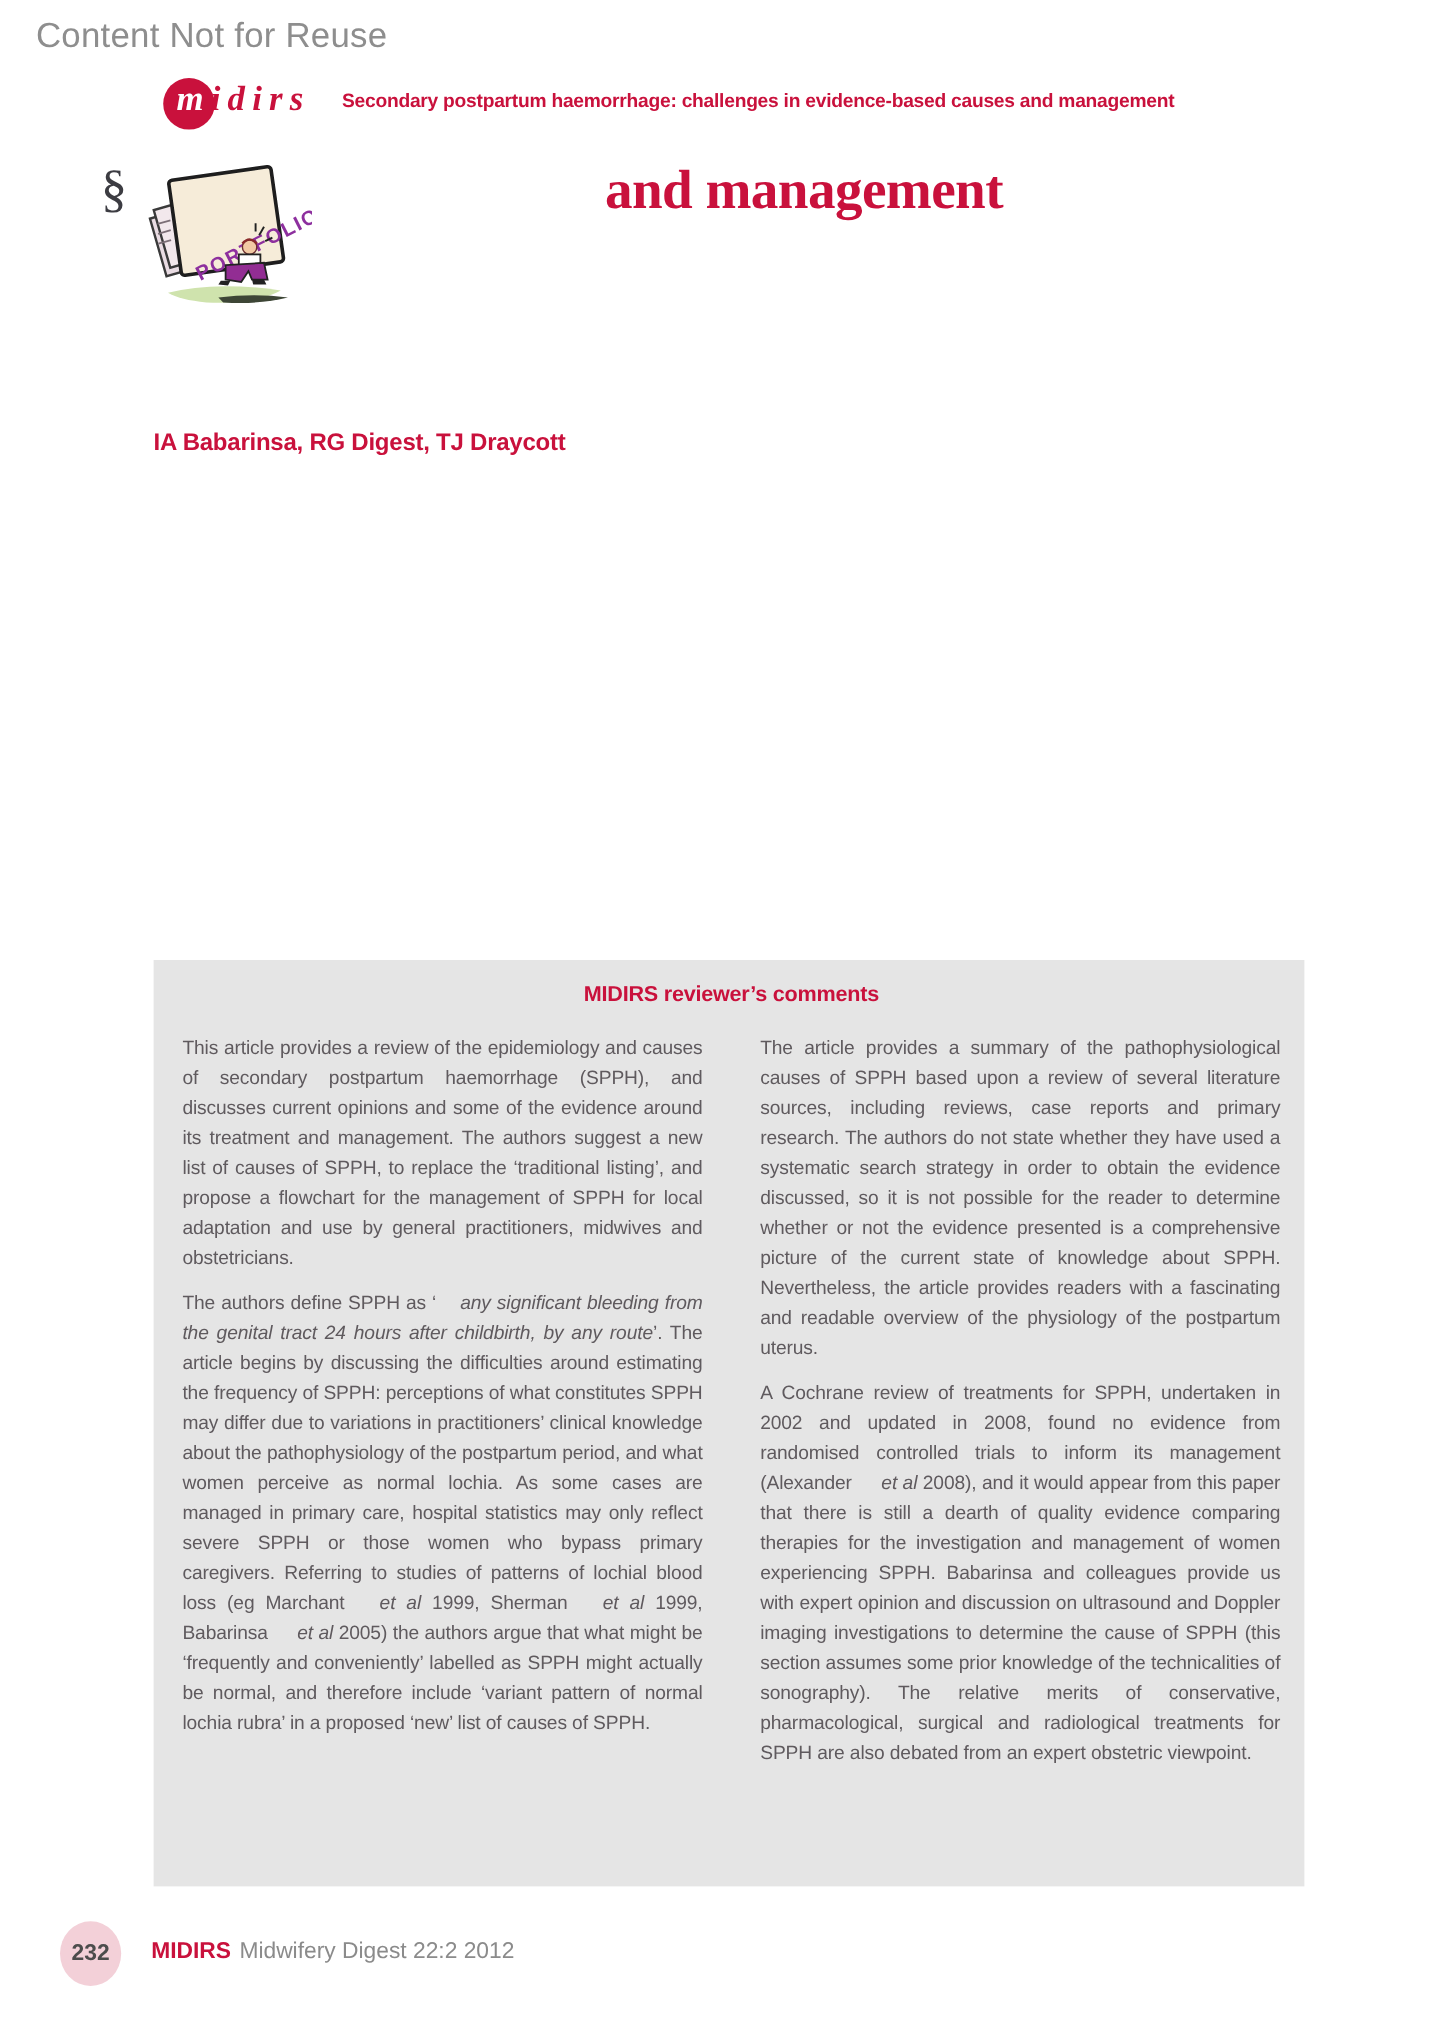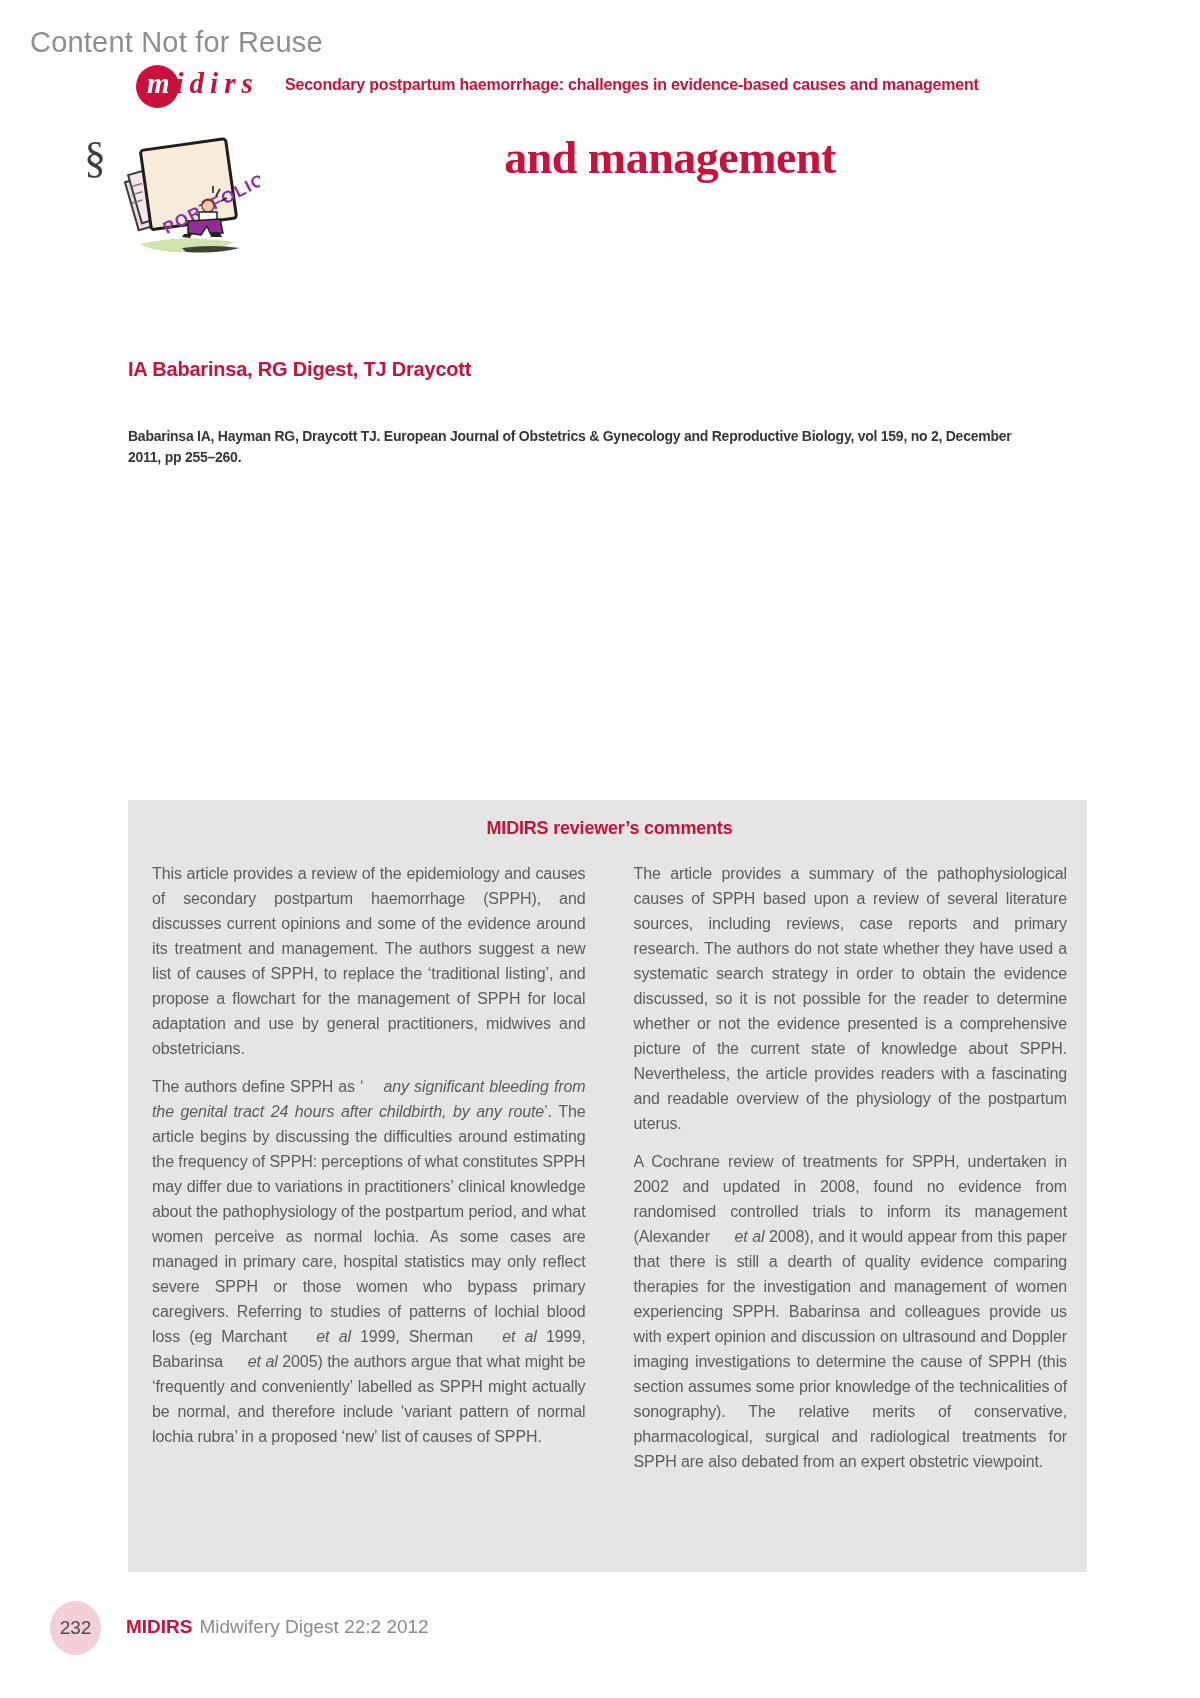--- a/index.html
+++ b/index.html
@@ -5,21 +5,21 @@
   html,body{margin:0;padding:0;background:#ffffff;}
   .page{
     position:relative;
     width:1200px;height:1698px;
     background:#ffffff;
     font-family:"Liberation Sans",sans-serif;
     overflow:hidden;
   }
   
   .watermark{
-    position:absolute;left:30px;top:26px;
+    position:absolute;left:30px;top:14px;
     font-size:29px;color:#8e8e8e;letter-spacing:0.2px;
   }
   
   .logo{position:absolute;left:136px;top:63px;width:130px;height:46px;}
   .logo-circle{
     position:absolute;left:0;top:2px;width:43px;height:43px;border-radius:50%;
     background:#c9113c;
   }
   .logo-word{
     position:absolute;left:11px;top:4px;
@@ -74,21 +74,21 @@
     font-size:16px;line-height:25px;color:#5f5a5e;
     text-align:justify;letter-spacing:-0.1px;
   }
   .reviewer-col p{margin:0 0 13px 0;}
   .reviewer-col i{font-style:italic;margin-left:20px;}
   
   .page-badge{
     position:absolute;left:50px;top:1601px;width:51px;height:54px;
     border-radius:50%;background:#f3d0d8;
     display:flex;align-items:center;justify-content:center;
-    font-size:19px;font-weight:400;color:#4c4c4c;
+    font-size:19px;font-weight:700;color:#4c4c4c;
   }
   .footer-line{
     position:absolute;left:126px;top:1616px;
     font-size:19px;color:#8b8b8b;white-space:nowrap;
   }
   .footer-line .brand{font-weight:700;color:#c9113c;margin-right:7px;}
 </style>
 </head>
 <body>
 
@@ -138,21 +138,20 @@
       <path d="M94 109 L104 109 L106 113 L95 113 Z" fill="#222222"></path>
     </g>
   </svg>
 
   <div class="article-title">
     <div>and management</div>
   </div>
 
   <div class="authors">IA Babarinsa, RG Digest, TJ Draycott</div>
 
-  <div class="citation">Babarinsa IA, Hayman RG, Draycott TJ. European Journal of Obstetrics &amp; Gynecology and Reproductive Biology, vol 159, no 2, December 2011, pp 255–260.</div>
 
   <div class="reviewer-box">
     <div class="reviewer-heading">MIDIRS reviewer’s comments</div>
     <div class="reviewer-columns">
       <div class="reviewer-col">
         <p><span>This article provides a review of the epidemiology and causes of secondary postpartum haemorrhage (SPPH), and discusses current opinions and some of the evidence around its treatment and management. The authors suggest a new list of causes of SPPH, to replace the ‘traditional listing’, and propose a flowchart for the management of SPPH for local adaptation and use by general practitioners, midwives and obstetricians.</span></p>
         <p><span>The authors define SPPH as ‘</span><i>any significant bleeding from the genital tract 24 hours after childbirth, by any route</i><span>’. The article begins by discussing the difficulties around estimating the frequency of SPPH: perceptions of what constitutes SPPH may differ due to variations in practitioners’ clinical knowledge about the pathophysiology of the postpartum period, and what women perceive as normal lochia. As some cases are managed in primary care, hospital statistics may only reflect severe SPPH or those women who bypass primary caregivers. Referring to studies of patterns of lochial blood loss (eg Marchant </span><i>et al</i><span> 1999, Sherman </span><i>et al</i><span> 1999, Babarinsa </span><i>et al</i><span> 2005) the authors argue that what might be ‘frequently and conveniently’ labelled as SPPH might actually be normal, and therefore include ‘variant pattern of normal lochia rubra’ in a proposed ‘new’ list of causes of SPPH.</span></p>
       </div>
       <div class="reviewer-col">
         <p><span>The article provides a summary of the pathophysiological causes of SPPH based upon a review of several literature sources, including reviews, case reports and primary research. The authors do not state whether they have used a systematic search strategy in order to obtain the evidence discussed, so it is not possible for the reader to determine whether or not the evidence presented is a comprehensive picture of the current state of knowledge about SPPH. Nevertheless, the article provides readers with a fascinating and readable overview of the physiology of the postpartum uterus.</span></p>

